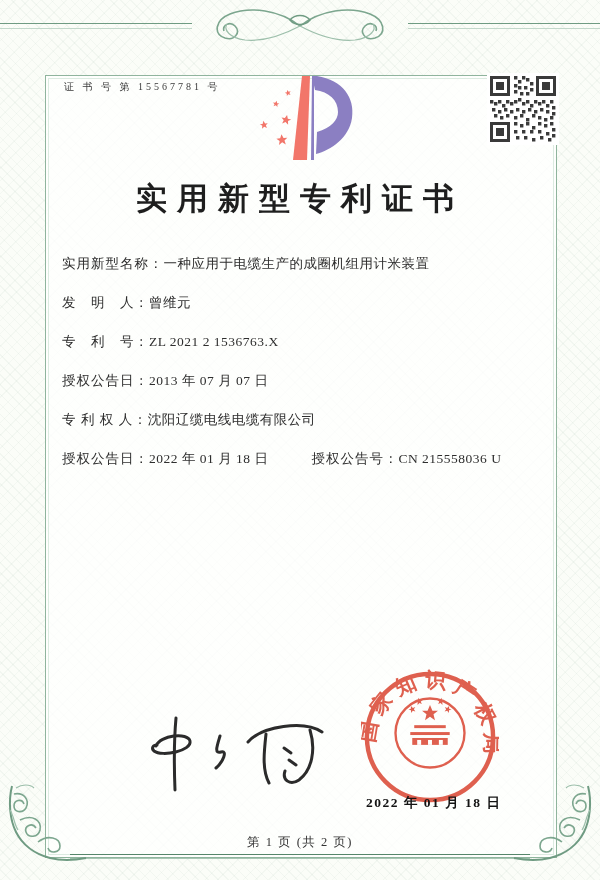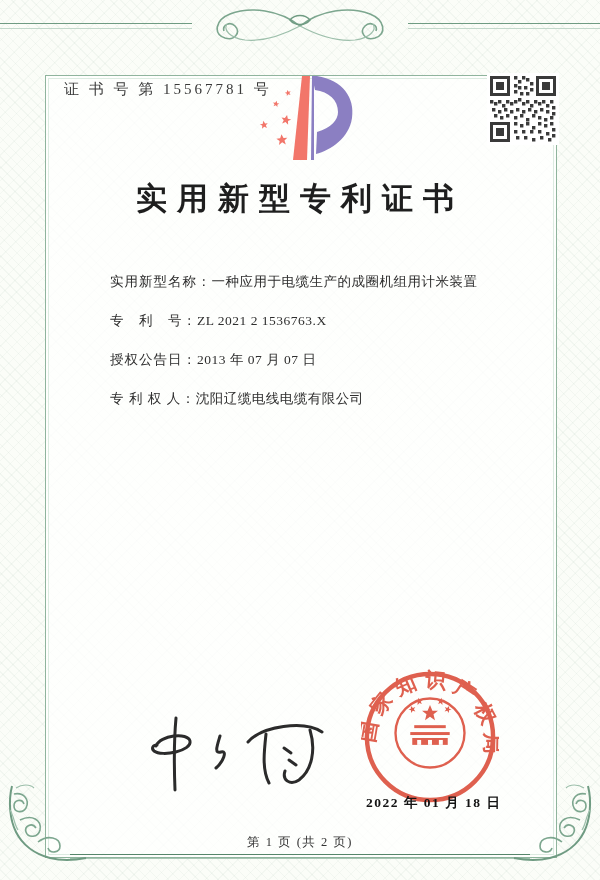--- a/index.html
+++ b/index.html
@@ -23,27 +23,27 @@
     left:45px;top:75px;width:510px;height:781px;
     border:1.3px solid #8fb49d;
     outline:1px solid #dcebe1;outline-offset:-4px;
     background:rgba(255,255,255,0.72);
   }
   .bottom-rule{left:70px;width:460px;top:854px;height:3px;border-top:1.6px solid #55866a;border-bottom:1px solid #a7c7b4;}
   .corner-flourish{width:86px;height:86px;top:780px;}
   .corner-flourish.left{left:4px;}
   .corner-flourish.right{left:510px;transform:scaleX(-1);}
   
-  .cert-no{left:64px;top:80px;font-size:15px;letter-spacing:3px;color:#3a3a3a;}
+  .cert-no{left:64px;top:80px;font-size:10px;letter-spacing:3px;color:#3a3a3a;}
   .logo{left:243px;top:70px;}
   .qr{left:487px;top:73px;}
   .title{left:0;top:178px;width:600px;text-align:center;font-size:31px;font-weight:bold;
          letter-spacing:10px;color:#1e1e1e;font-family:Liberation Serif, serif;}
   
-  .fields{left:62px;top:272px;width:482px;font-size:13.5px;color:#2e2e2e;margin-left:48px;}
+  .fields{left:62px;top:254px;width:482px;font-size:13.5px;color:#2e2e2e;}
   .field{height:39px;line-height:19px;}
   .field .lab{letter-spacing:1px;}
   .field .val{letter-spacing:0.5px;}
   .pair-left{display:inline-block;width:246px;}
   
   .paras{left:62px;top:523px;width:480px;font-size:13.5px;font-style:italic;
          line-height:1.92;color:#3c3c3c;}
   .paras p{margin:0;text-indent:2em;letter-spacing:0.3px;}
   
   .officer{left:58px;top:737px;font-size:15px;line-height:1.9;color:#222;
@@ -131,27 +131,38 @@
     </g>
   </svg>
 
   <div class="abs title">实用新型专利证书</div>
 
   <div class="abs fields">
     <div class="field">
       <span class="lab">实用新型名称：</span><span class="val">一种应用于电缆生产的成圈机组用计米装置</span>
     </div>
     <div class="field">
+      <span class="lab">发　明　人：</span><span class="val">曾维元</span>
+    </div>
+    <div class="field">
       <span class="lab">专　利　号：</span><span class="val">ZL 2021 2 1536763.X</span>
     </div>
     <div class="field">
       <span class="lab">授权公告日：</span><span class="val">2013 年 07 月 07 日</span>
     </div>
     <div class="field">
       <span class="lab">专 利 权 人：</span><span class="val">沈阳辽缆电线电缆有限公司</span>
+    </div>
+    <div class="field">
+      <span class="pair-left">
+        <span class="lab">授权公告日：</span><span class="val">2022 年 01 月 18 日</span>
+      </span>
+      <span>
+        <span class="lab">授权公告号：</span><span class="val">CN 215558036 U</span>
+      </span>
     </div>
   </div>
 
 
 
   <svg class="abs signature" width="195" height="90" viewBox="0 0 195 90">
     <g fill="none" stroke="#2b2b2b" stroke-width="3" stroke-linecap="round">
       <path d="M38,8 C36,30 36,55 37,80"></path>
       <path d="M18,36 C22,25 50,22 52,31 C54,41 24,47 16,41 C13,38 15,35 19,35"></path>
       <path d="M82,26 C79,36 76,44 83,42 C90,40 85,52 78,58"></path>

